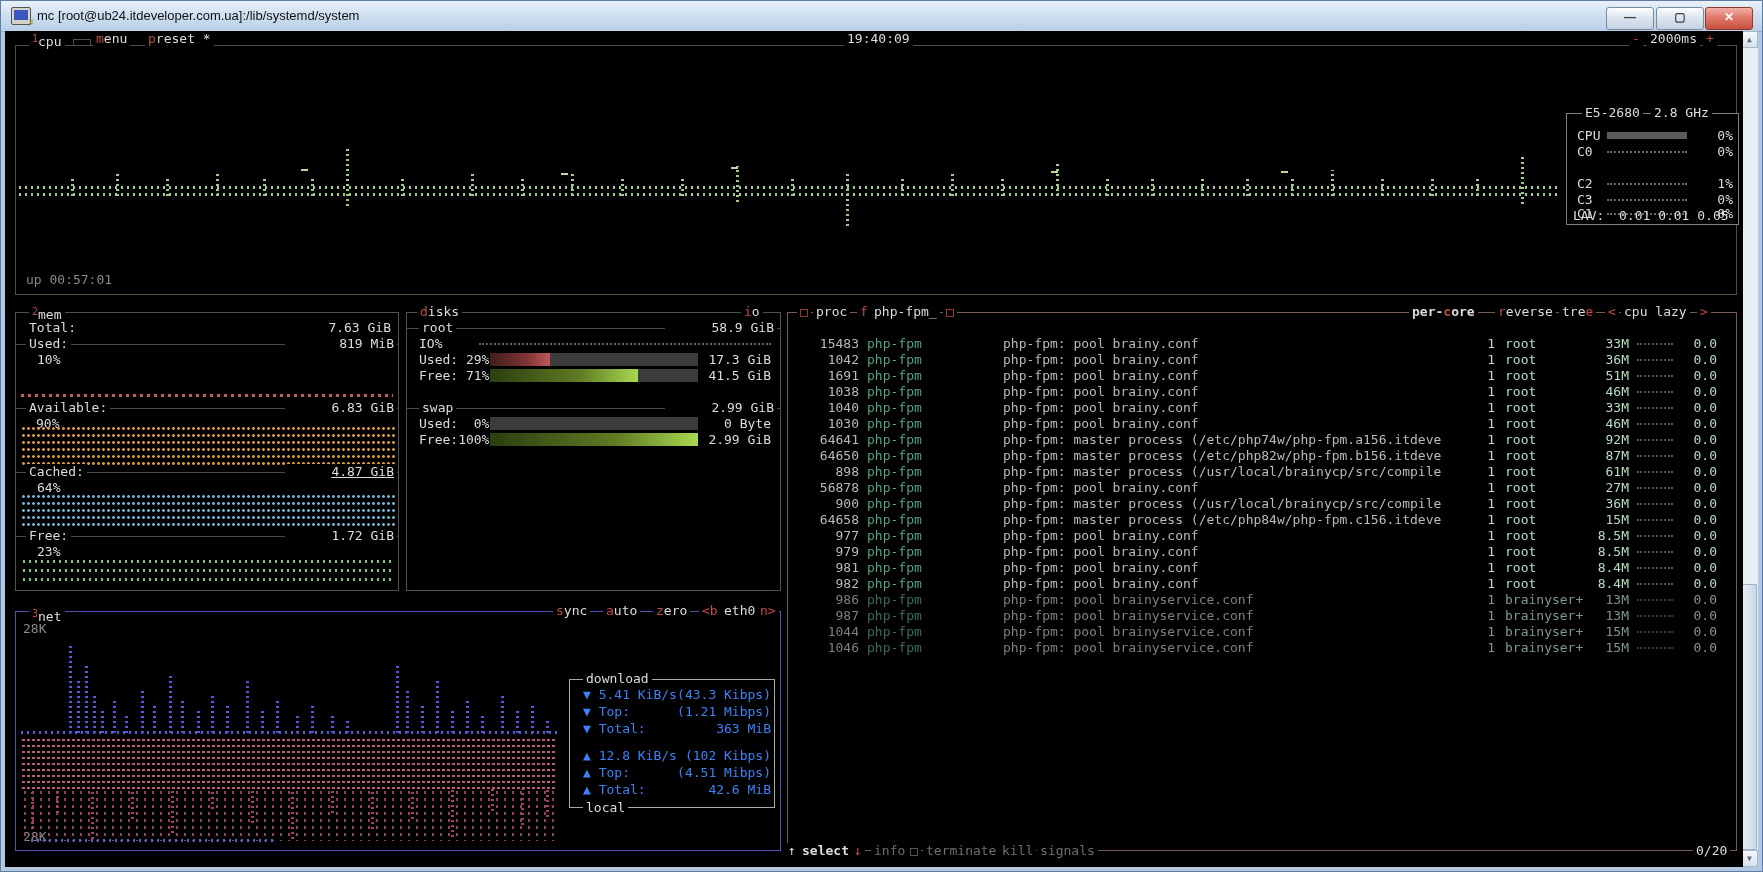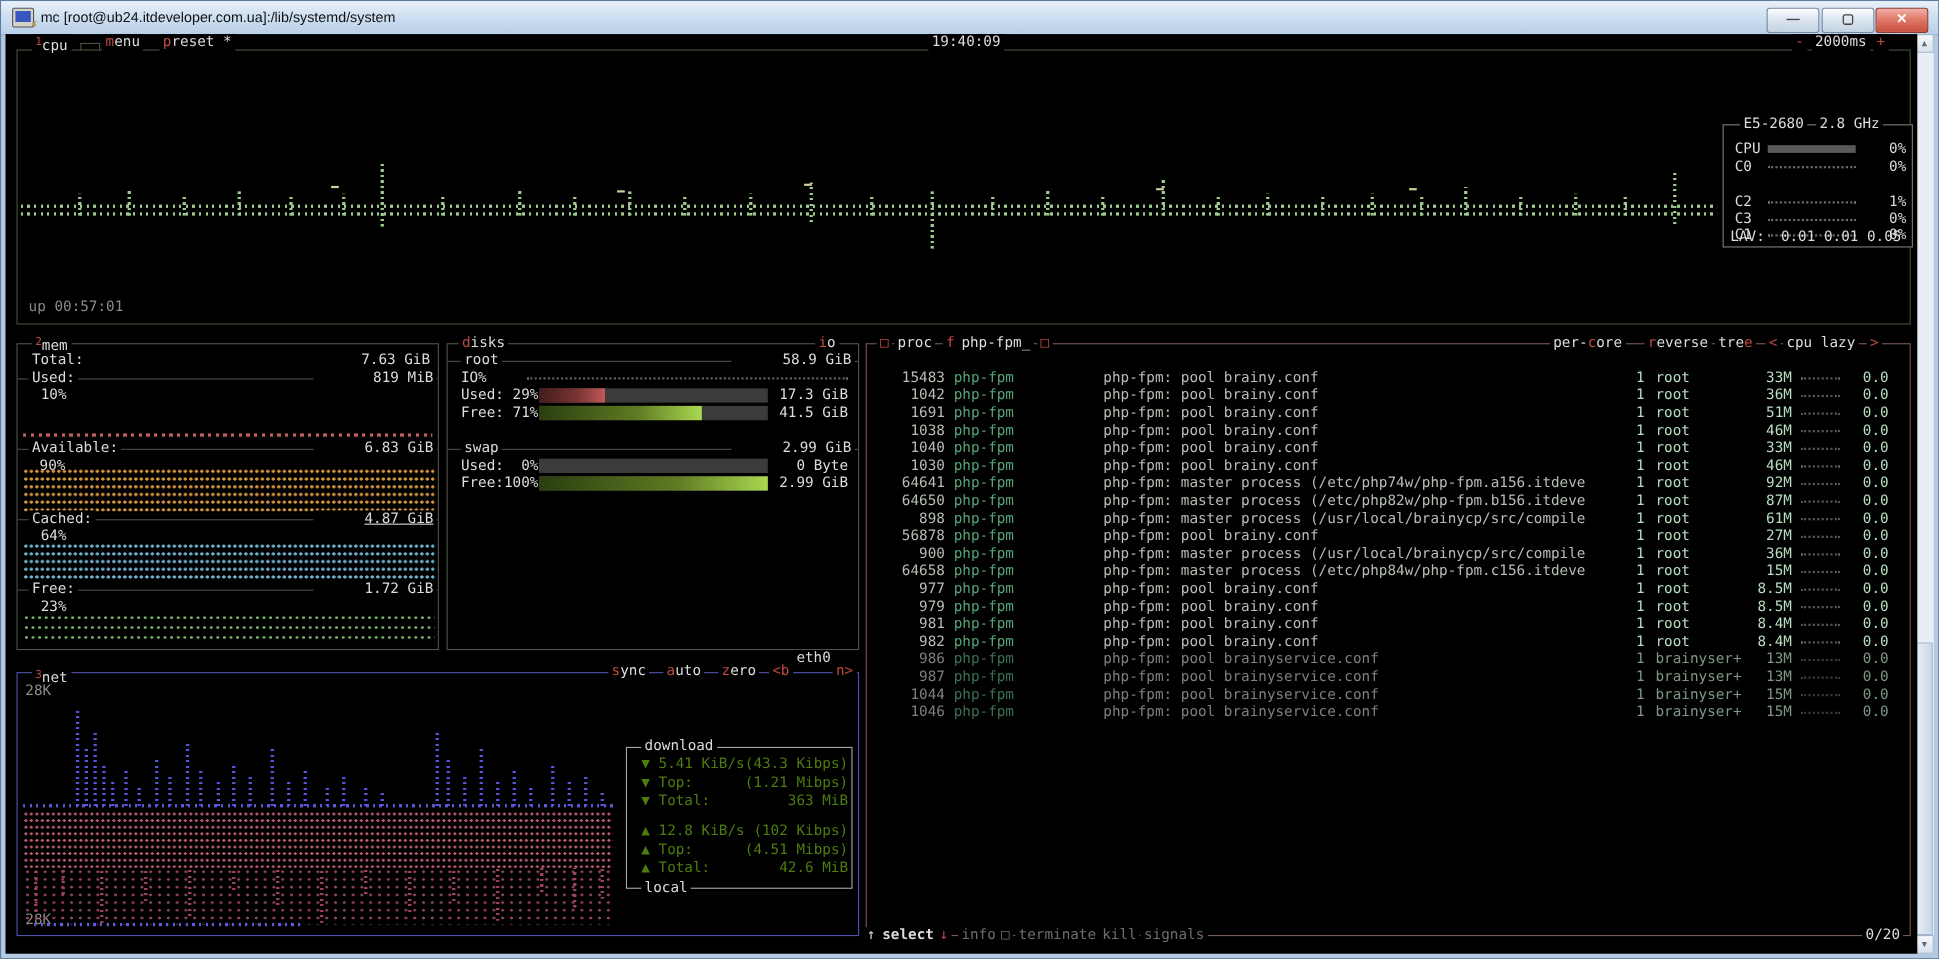--- a/index.html
+++ b/index.html
@@ -56,21 +56,21 @@
   .prow .c-cmd{width:422px;white-space:nowrap;overflow:visible;}
   .prow .c-thr{width:70px;text-align:right;color:#b7dec0;}
   .prow .c-usr{width:70px;padding-left:10px;color:#b7dec0;box-sizing:content-box;}
   .prow .c-mem{width:54px;margin-right:8px;text-align:right;color:#b7dec0;}
   .prow .c-spark{width:40px;display:flex;align-items:center;}
   .prow .c-spark i{display:block;width:36px;height:0;border-top:2px dotted #565656;}
   .prow .c-cpu{width:40px;margin-right:24px;text-align:right;color:#b7dec0;}
   .prow.hdr, .prow.hdr .c-prog, .prow.hdr .c-thr, .prow.hdr .c-usr, .prow.hdr .c-mem, .prow.hdr .c-cpu{color:#dcdcdc;}
   .prow.dimrow{opacity:.68;}
   
-  .nrow{position:absolute;left:578px;width:188px;height:16px;color:#4d7c0f;}
+  .nrow{position:absolute;left:578px;width:188px;height:16px;color:#3b82f6;}
   .nrow .right{position:absolute;right:0;top:0;}
   .minibracket{position:absolute;border:1px solid #45543e;border-bottom:none;width:16px;height:6px;}
 </style>
 </head>
 <body>
 
 <div id="window">
 
   <div class="titlebar">
     <span class="appicon"></span>
@@ -236,21 +236,21 @@
         <span class="fill-green" style="width: 100%;"></span>
       </div>
     <div class="abs rv" style="left:660px;top:401px;width:106px;">2.99 GiB</div>
 
     <div class="panel" style="left:782px;top:281px;width:950px;height:539px;border-color:#7b5a56;"></div>
     <div class="abs onborder red" style="left:792px;top:273px;">□</div>
     <div class="abs onborder" style="left:808px;top:273px;">proc</div>
     <div class="abs onborder red" style="left:852px;top:273px;">f</div>
     <div class="abs onborder" style="left:866px;top:273px;">php-fpm_</div>
     <div class="abs onborder red" style="left:938px;top:273px;">□</div>
-    <div class="abs onborder hot" style="left:1404px;top:273px;"><span>per-</span><span class="h">c</span><span>ore</span></div>
+    <div class="abs onborder hot" style="left:1404px;top:273px;font-weight:bold;"><span>per-</span><span class="h">c</span><span>ore</span></div>
     <div class="abs onborder hot" style="left:1490px;top:273px;"><span class="h">r</span><span>everse</span></div>
     <div class="abs onborder hot" style="left:1554px;top:273px;"><span>tre</span><span class="h">e</span><span></span></div>
     <div class="abs onborder red" style="left:1600px;top:273px;">&lt;</div>
     <div class="abs onborder" style="left:1616px;top:273px;">cpu lazy</div>
     <div class="abs onborder red" style="left:1692px;top:273px;">&gt;</div>
 
     <div id="proc-rows">
 
         <div class="prow" style="top: 305px;">
           <span class="c-pid">15483</span>
@@ -512,21 +512,21 @@
           <span class="c-cpu">0.0</span>
         </div>
       </div>
 
     <div class="panel" style="left:10px;top:580px;width:766px;height:240px;border-color:#5252b2;"></div>
     <div class="abs onborder" style="left:24px;top:575px;"><span class="sup">3</span><span>net</span></div>
     <div class="abs onborder hot" style="left:548px;top:572px;"><span class="h">s</span><span>ync</span></div>
     <div class="abs onborder hot" style="left:598px;top:572px;"><span class="h">a</span><span>uto</span></div>
     <div class="abs onborder hot" style="left:648px;top:572px;"><span class="h">z</span><span>ero</span></div>
     <div class="abs onborder red" style="left:694px;top:572px;">&lt;b</div>
-    <div class="abs onborder" style="left:716px;top:560px;">eth0</div>
+    <div class="abs onborder" style="left:716px;top:572px;">eth0</div>
     <div class="abs onborder red" style="left:752px;top:572px;">n&gt;</div>
     <div class="abs gray" style="left:18px;top:590px;">28K</div>
     <div class="abs gray" style="left:18px;top:798px;">28K</div>
 
     <div class="bluedotline" style="left:16px;top:700px;width:538px;"></div>
     <div id="net-dl-spikes" style="color:#5555e0;">
         <span class="spike" style="left: 64px; top: 614px; height: 88px;"></span>
         <span class="spike" style="left: 72px; top: 648px; height: 54px;"></span>
         <span class="spike" style="left: 80px; top: 632px; height: 70px;"></span>
         <span class="spike" style="left: 88px; top: 662px; height: 40px;"></span>

